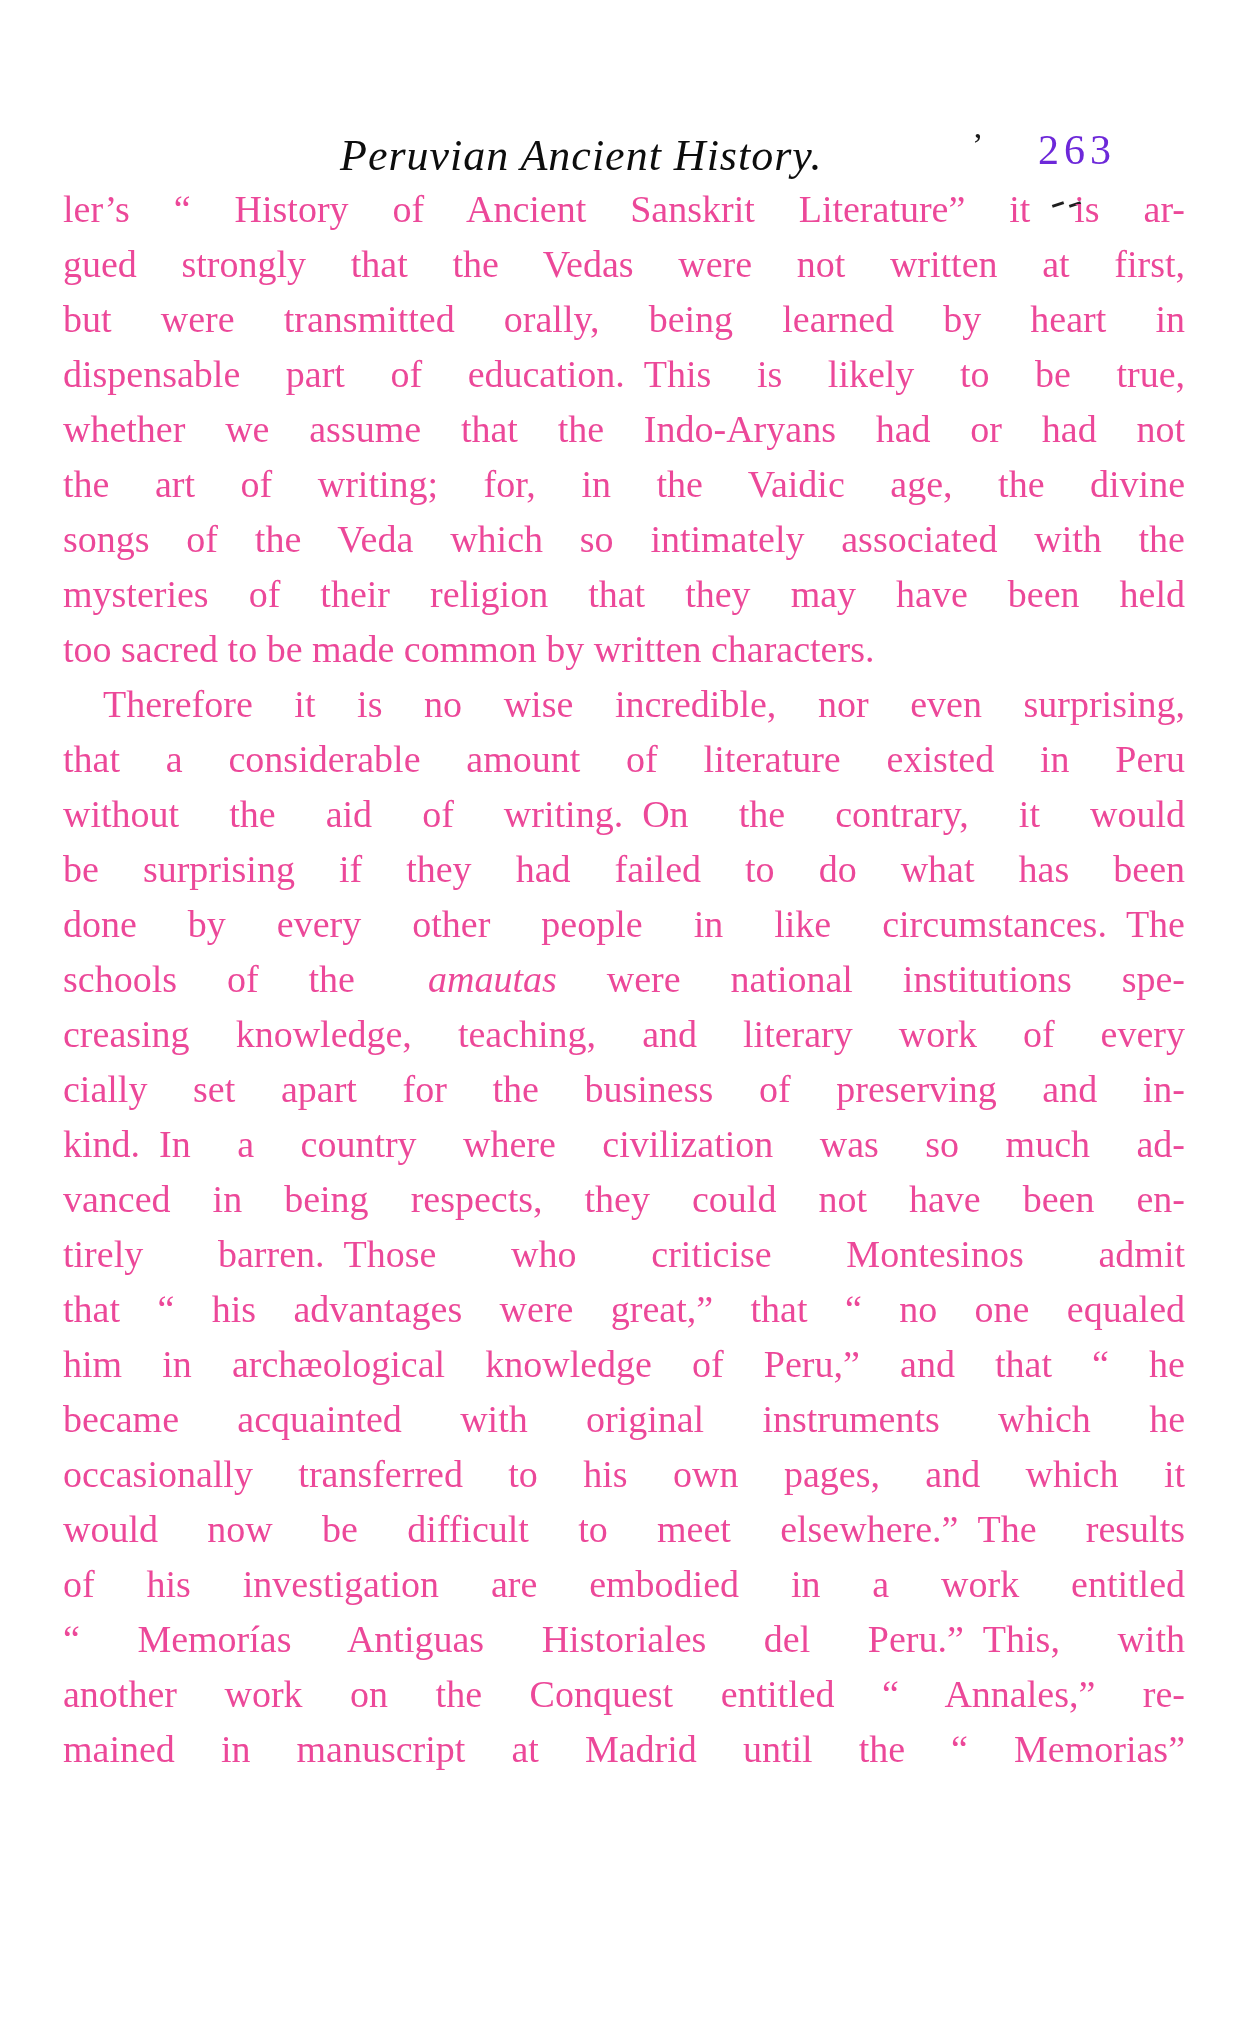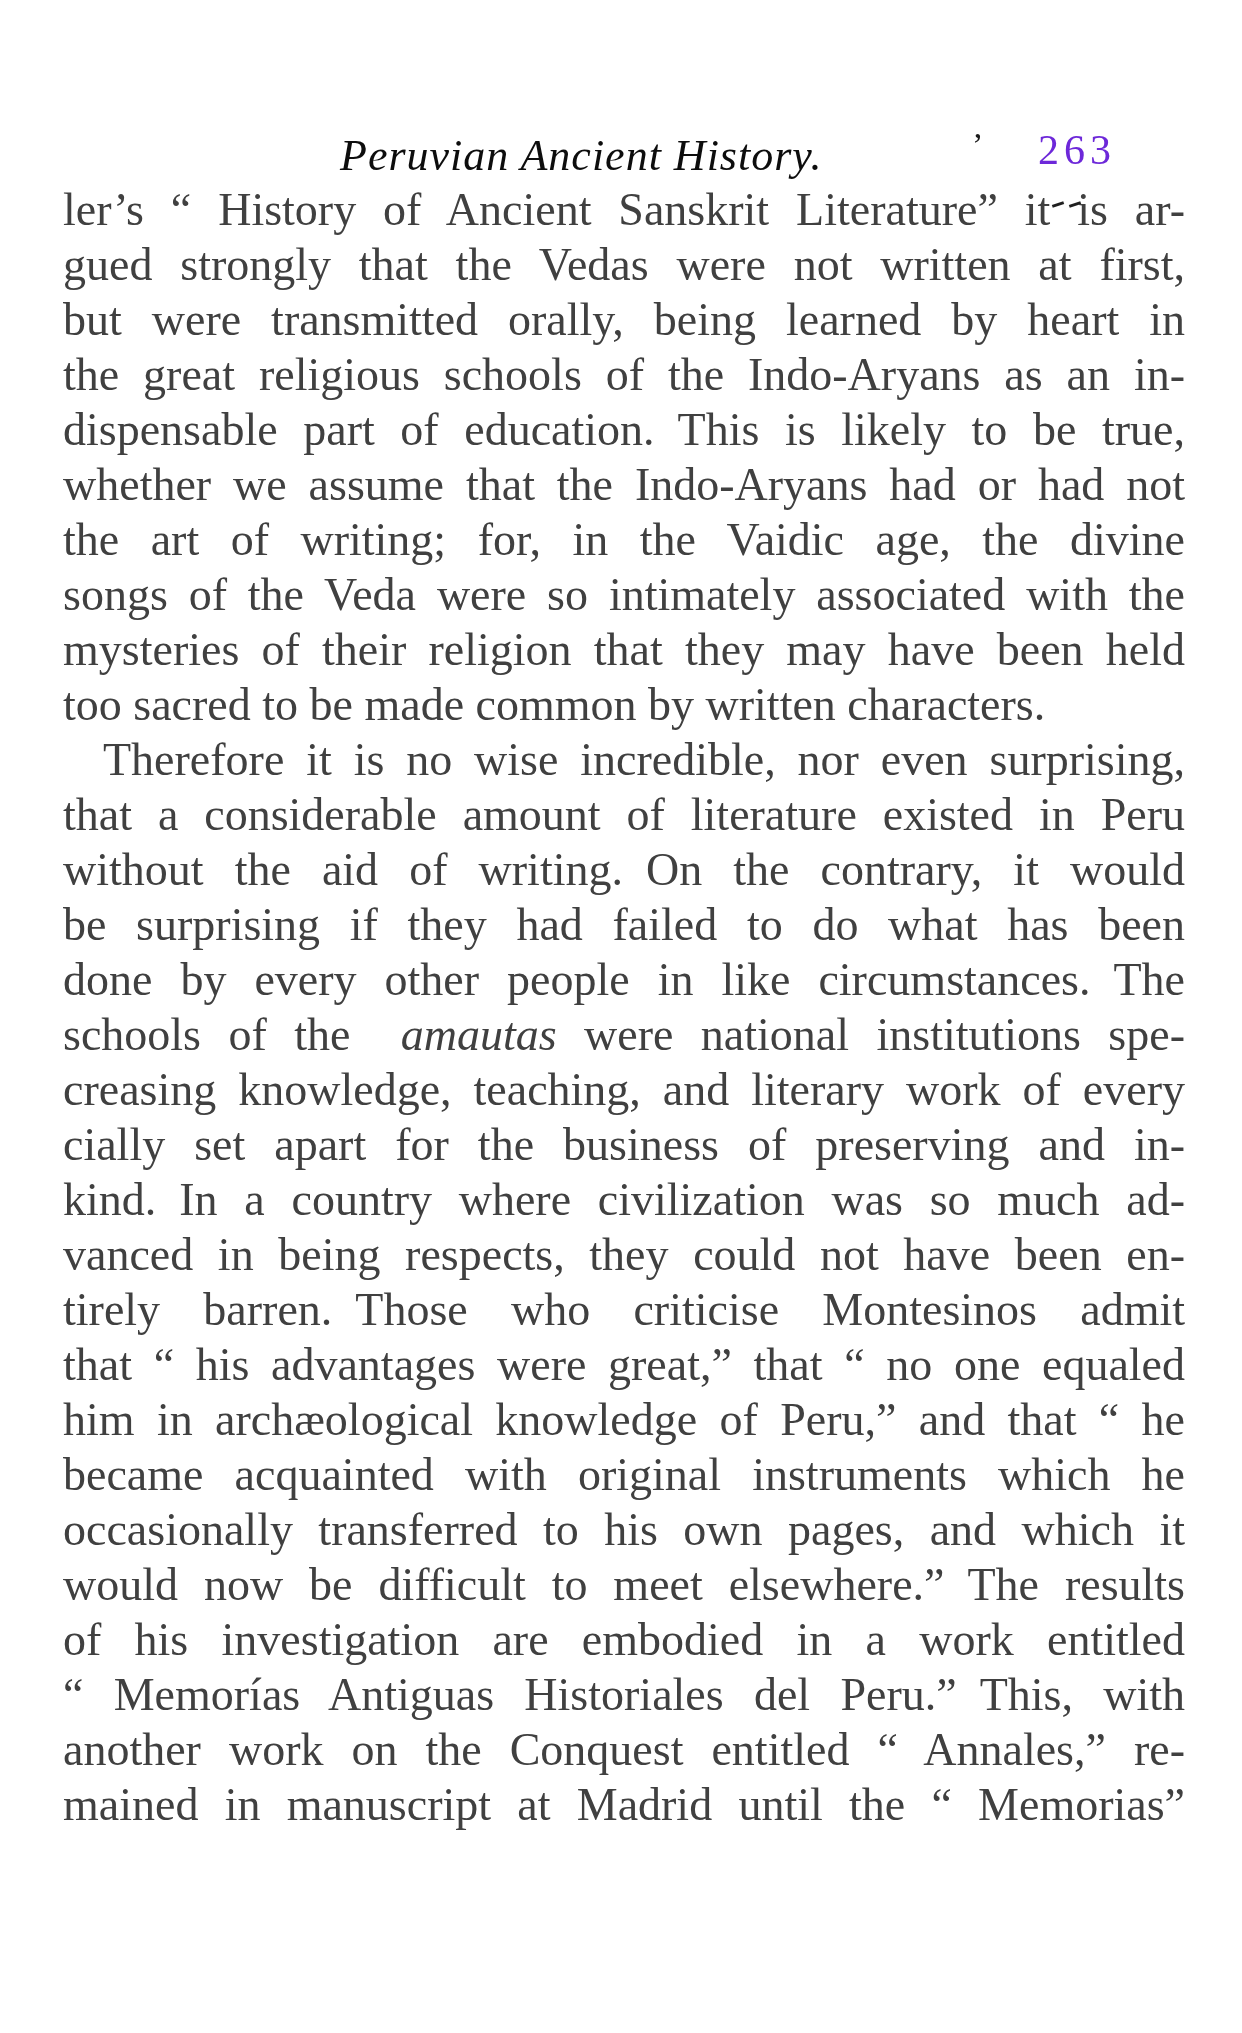--- a/index.html
+++ b/index.html
@@ -63,23 +63,23 @@
     transform: rotate(-18deg);
     margin-right: 5px;
     vertical-align: top;
   }
   
   .text-block {
     position: absolute;
     left: 63px;
     top: 182px;
     width: 1122px;
-    font-size: 46px;
+    font-size: 38px;
     line-height: 55px;
-    color: #404040;
+    color: #ec4899;
   }
   .line {
     text-align: justify;
     text-align-last: justify;
     height: 55px;
     white-space: normal;
   }
   .line.para-end {
     text-align-last: left;
   }
@@ -102,25 +102,24 @@
     <div class="page-number">263</div>
     <div class="pencil-marks">
       <span class="dash"></span><span class="dash"></span>
     </div>
   </div>
 
   <div class="text-block">
     <div class="line">ler’s “ History of Ancient Sanskrit Literature” it is ar-</div>
     <div class="line">gued strongly that the Vedas were not written at first,</div>
     <div class="line">but were transmitted orally, being learned by heart in</div>
-    <div class="line">the great religious schools of the Indo-Aryans as an in-</div>
     <div class="line">dispensable part of education. This is likely to be true,</div>
     <div class="line">whether we assume that the Indo-Aryans had or had not</div>
     <div class="line">the art of writing; for, in the Vaidic age, the divine</div>
-    <div class="line">songs of the Veda were so intimately associated with the</div>
+    <div class="line">songs of the Veda which so intimately associated with the</div>
     <div class="line">mysteries of their religion that they may have been held</div>
     <div class="line para-end">too sacred to be made common by written characters.</div>
     <div class="line indent">Therefore it is no wise incredible, nor even surprising,</div>
     <div class="line">that a considerable amount of literature existed in Peru</div>
     <div class="line">without the aid of writing. On the contrary, it would</div>
     <div class="line">be surprising if they had failed to do what has been</div>
     <div class="line">done by every other people in like circumstances. The</div>
     <div class="line"><span>schools of the </span><span class="italic-term">amautas</span><span> were national institutions spe-</span></div>
     <div class="line">creasing knowledge, teaching, and literary work of every</div>
     <div class="line">cially set apart for the business of preserving and in-</div>

